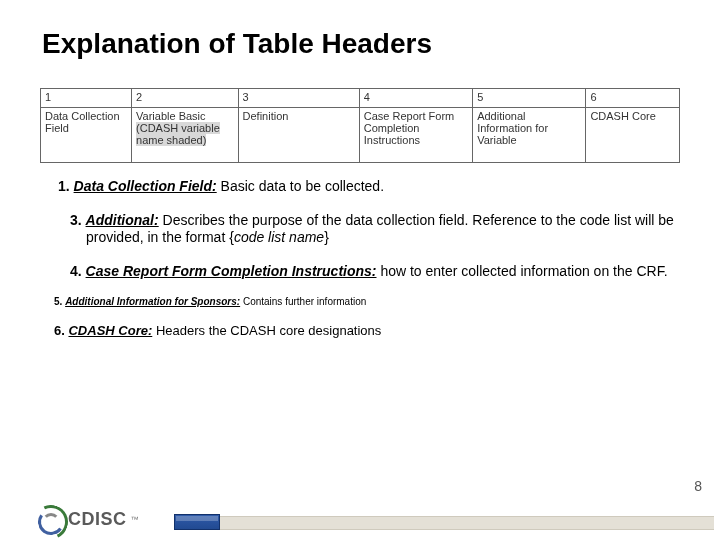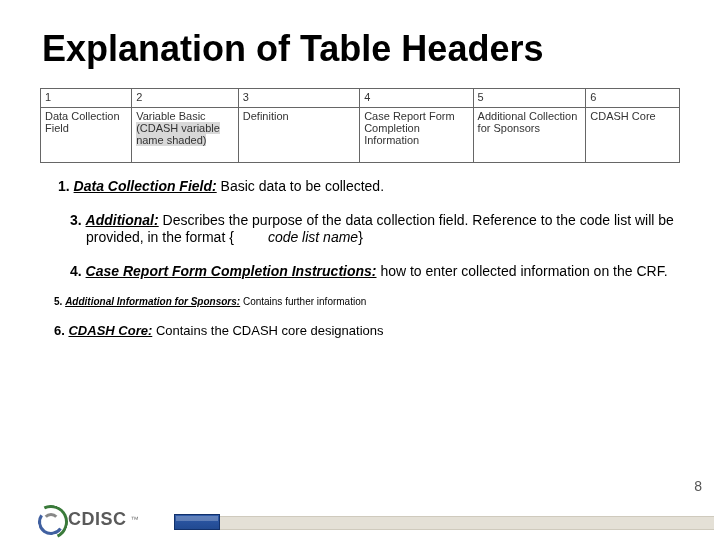--- a/index.html
+++ b/index.html
@@ -16,21 +16,21 @@
   .slide {
     position: relative;
     width: 720px;
     height: 540px;
     box-sizing: border-box;
   }
   .title {
     position: absolute;
     top: 28px;
     left: 42px;
-    font-size: 36px;
+    font-size: 28px;
     font-weight: bold;
     letter-spacing: 0px;
     color: #000;
   }
   .header-table {
     position: absolute;
     top: 88px;
     left: 40px;
     border-collapse: collapse;
     width: 640px;
@@ -65,21 +65,21 @@
     margin-bottom: 16px;
   }
   .item-1  { margin-left: 0; padding-left: 26px; text-indent: -22px; }
   .item-2  { padding-left: 32px; text-indent: -16px; }
   .item-3  { padding-left: 32px; text-indent: -16px; }
   .item-4  { padding-left: 32px; text-indent: -16px; }
   .item-5  { padding-left: 16px; text-indent: -16px; font-size: 10px; margin-bottom: 14px;}
   .item-6  { padding-left: 16px; text-indent: -16px; font-size: 13px; margin-bottom: 0;}
   .b { font-weight: bold; }
   .u { text-decoration: underline; font-style: italic; }
-  .i { font-style: italic; margin-left: 34px; }
+  .i { font-style: italic; }
 
   .page-number {
     position: absolute;
     right: 18px;
     bottom: 46px;
     font-size: 14px;
     color: #555;
   }
 
   .footer {
@@ -176,22 +176,22 @@
       <td style="width:110px">5</td>
       <td style="width:90px">6</td>
     </tr>
     <tr>
       <td>Data Collection Field</td>
       <td>
         <span>Variable Basic</span><br>
         <span class="shaded">(CDASH variable name shaded)</span>
       </td>
       <td>Definition</td>
-      <td>Case Report Form Completion Information</td>
-      <td>Additional Collection for Sponsors</td>
+      <td>Case Report Form Completion Instructions</td>
+      <td>Additional Information for Variable</td>
       <td>CDASH Core</td>
     </tr>
   </tbody>
     </table>
 
   <div class="items">
 
     <div class="item item-1">
       <span class="b">1.  </span><span class="b u">Data Collection Field:</span><span> Basic data to be collected.</span>
     </div>
@@ -203,21 +203,21 @@
 
     <div class="item item-4">
       <span class="b">4. </span><span class="b u">Case Report Form Completion Instructions:</span><span> how to enter collected information on the CRF.</span>
     </div>
 
     <div class="item item-5">
       <span class="b">5. </span><span class="b u">Additional Information for Sponsors:</span><span> Contains further information</span>
     </div>
 
     <div class="item item-6">
-      <span class="b">6. </span><span class="b u">CDASH Core:</span><span> Contains the CDASH core designations</span>
+      <span class="b">6. </span><span class="b u">CDASH Core:</span><span> Headers the CDASH core designations</span>
     </div>
 
   </div>
 
   <div class="page-number">8</div>
 
   <div class="footer">
     <div class="logo">
       <div class="logo-mark">
         <div class="swirl a"></div>

